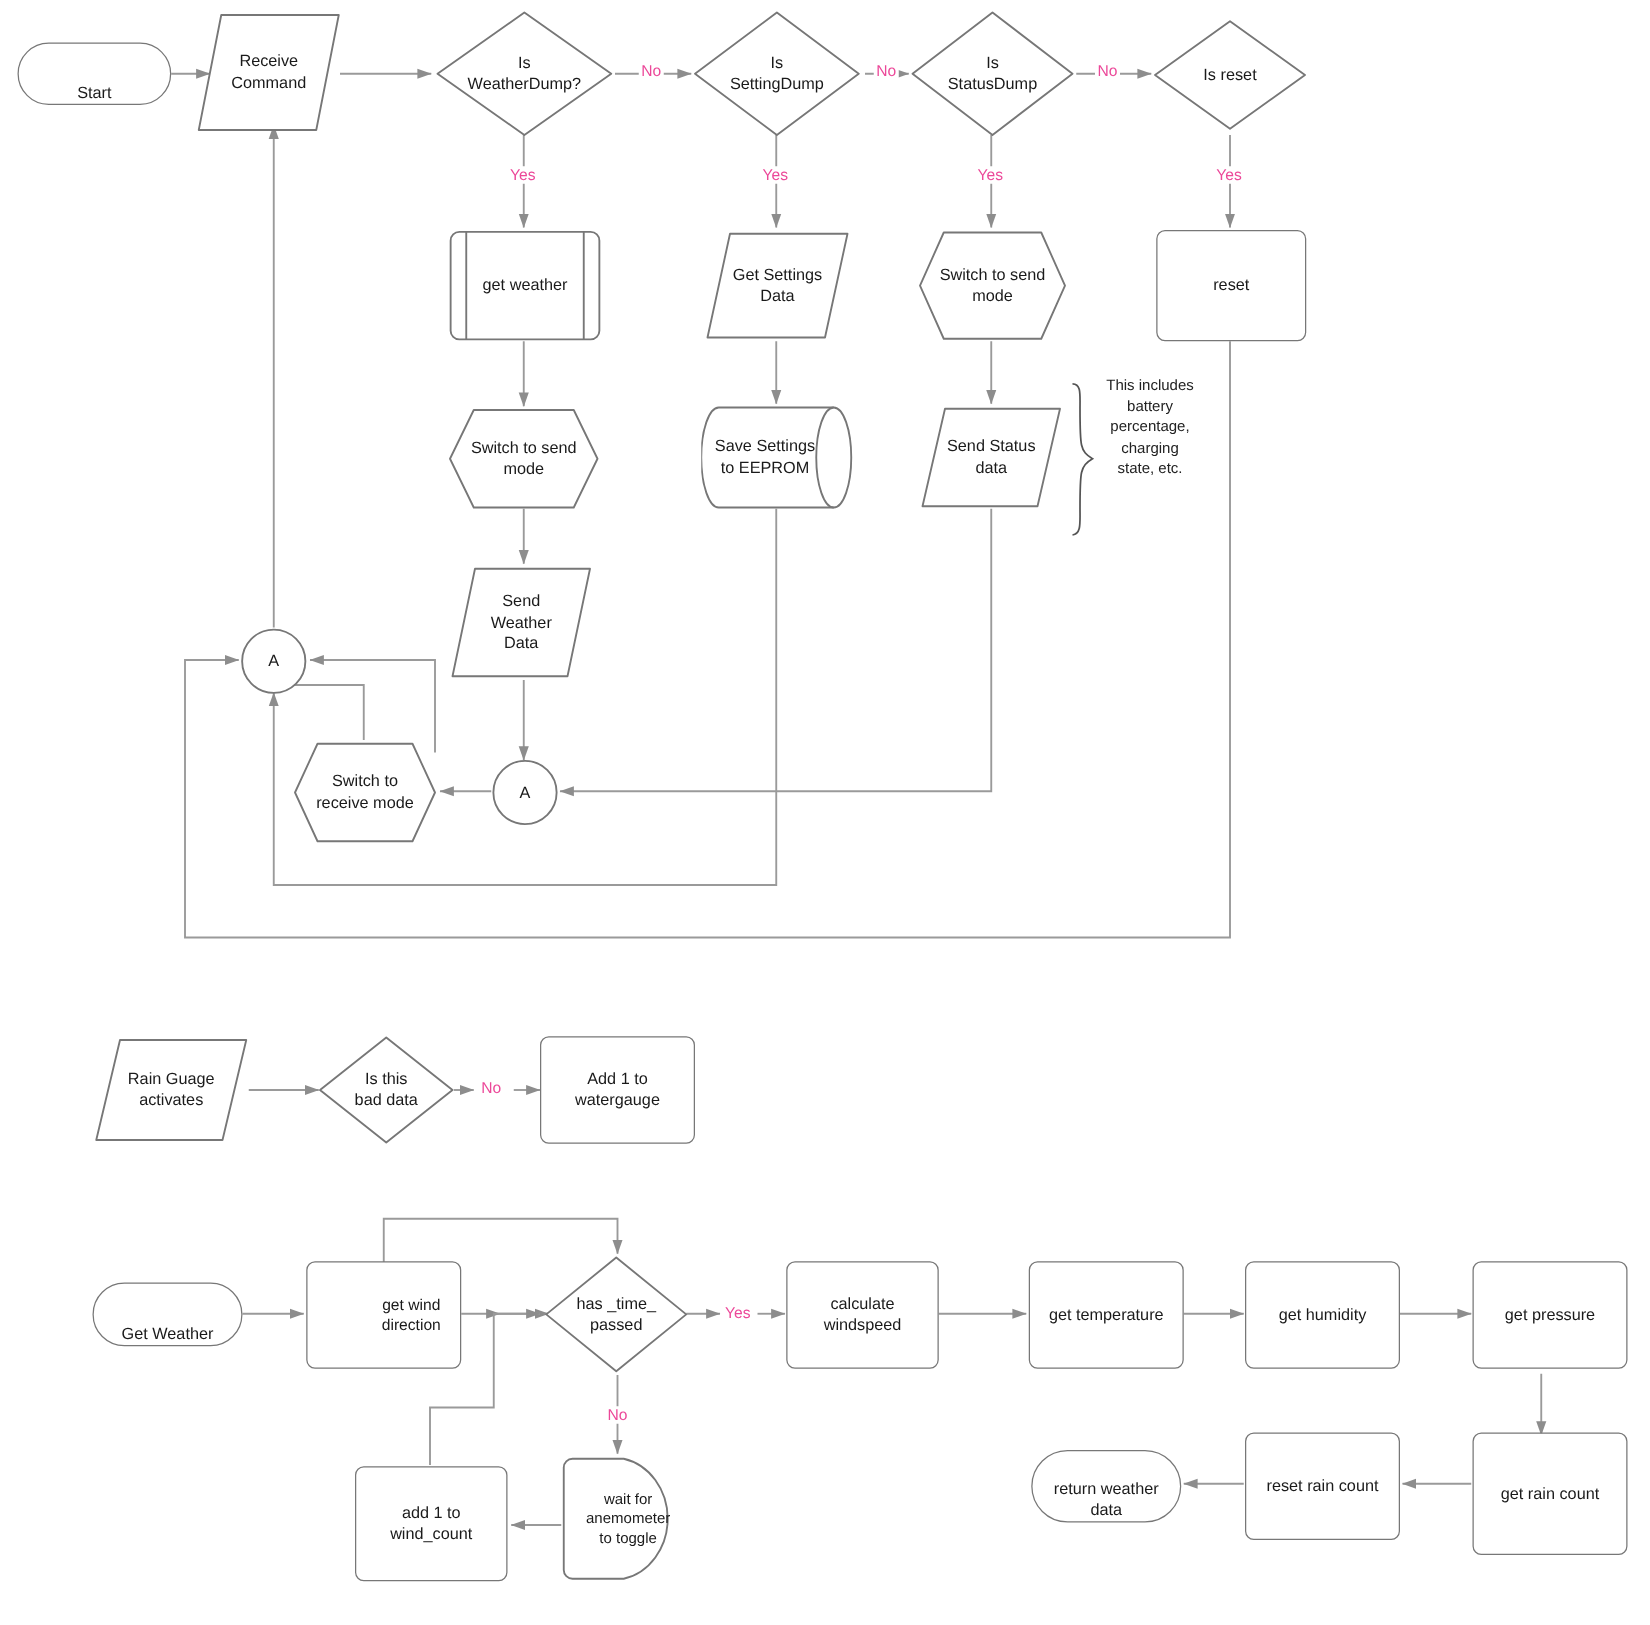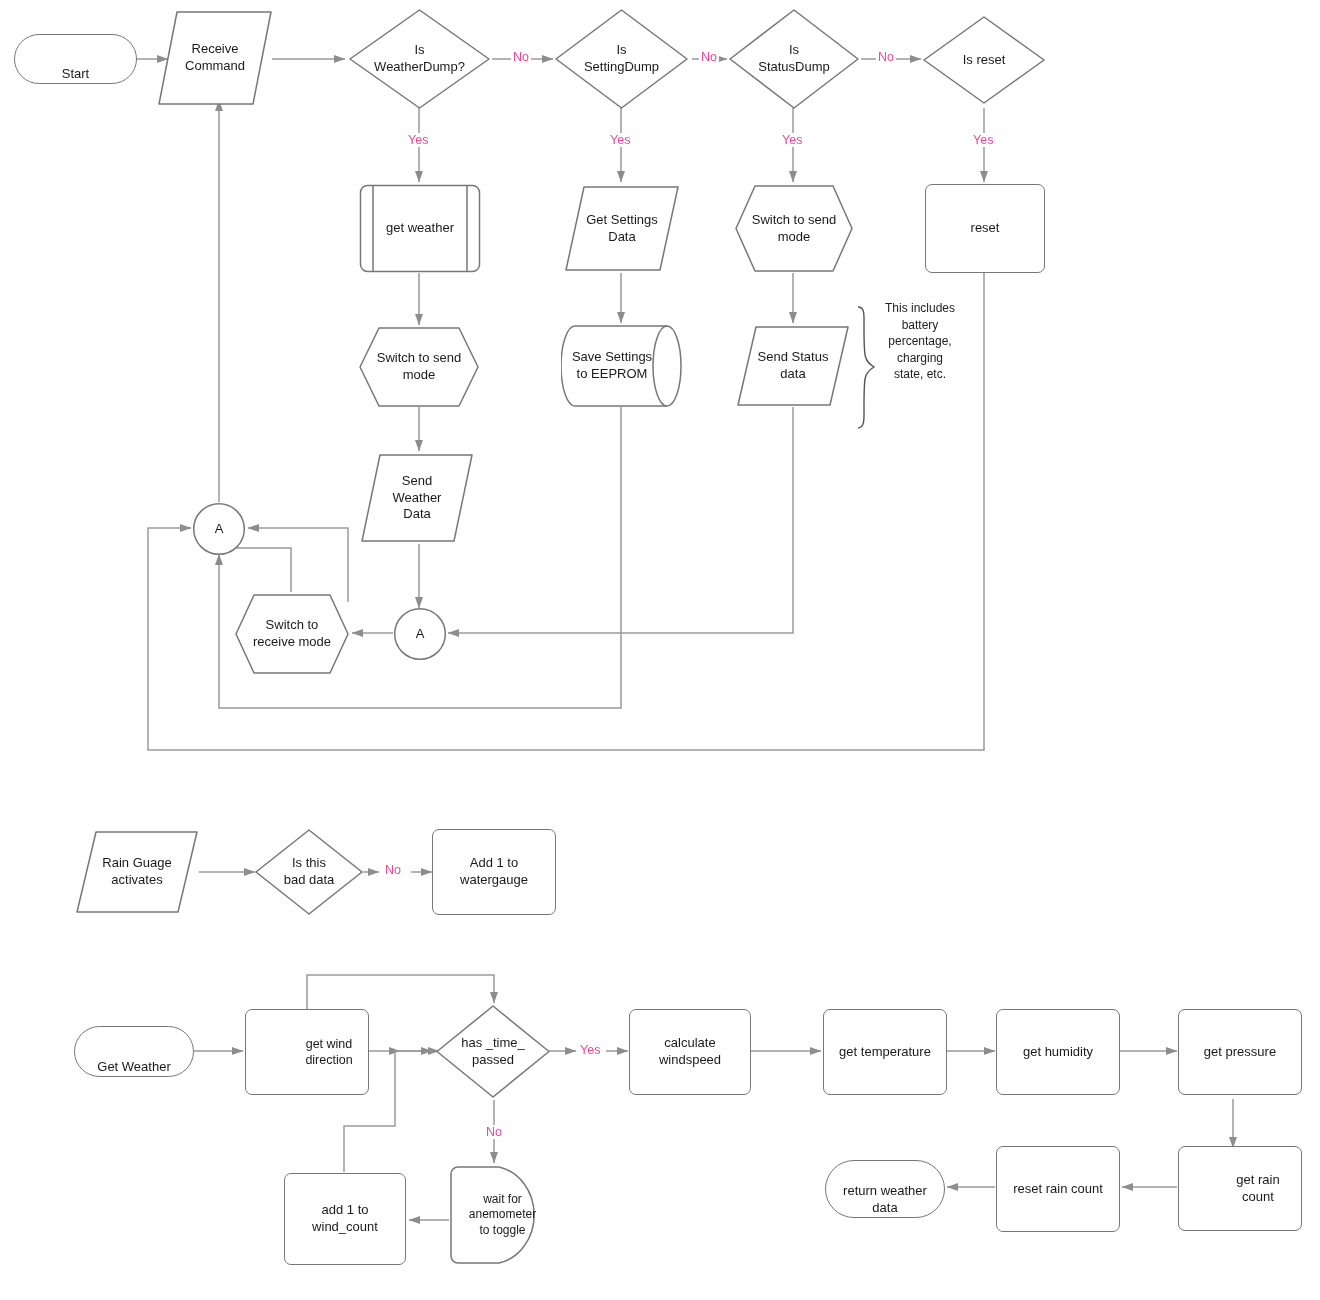--- a/index.html
+++ b/index.html
@@ -284,21 +284,21 @@
   </div>
 
   <div class="node shape-process" style="left:996px;top:1009px;width:124px;height:86px;">
     <span class="lbl">get humidity</span>
   </div>
 
   <div class="node shape-process" style="left:1178px;top:1009px;width:124px;height:86px;">
     <span class="lbl">get pressure</span>
   </div>
 
-  <div class="node shape-process" style="left:1178px;top:1146px;width:124px;height:85px;padding-left:36px;">
+  <div class="node shape-process" style="left:1178px;top:1146px;width:124px;height:98px;">
     <span class="lbl">get rain count</span>
   </div>
 
   <div class="node shape-process" style="left:996px;top:1146px;width:124px;height:86px;">
     <span class="lbl">reset rain count</span>
   </div>
 
   <div class="node shape-terminator" style="left:825px;top:1160px;width:120px;height:58px;">
     <span class="lbl">return weather
 data</span>

